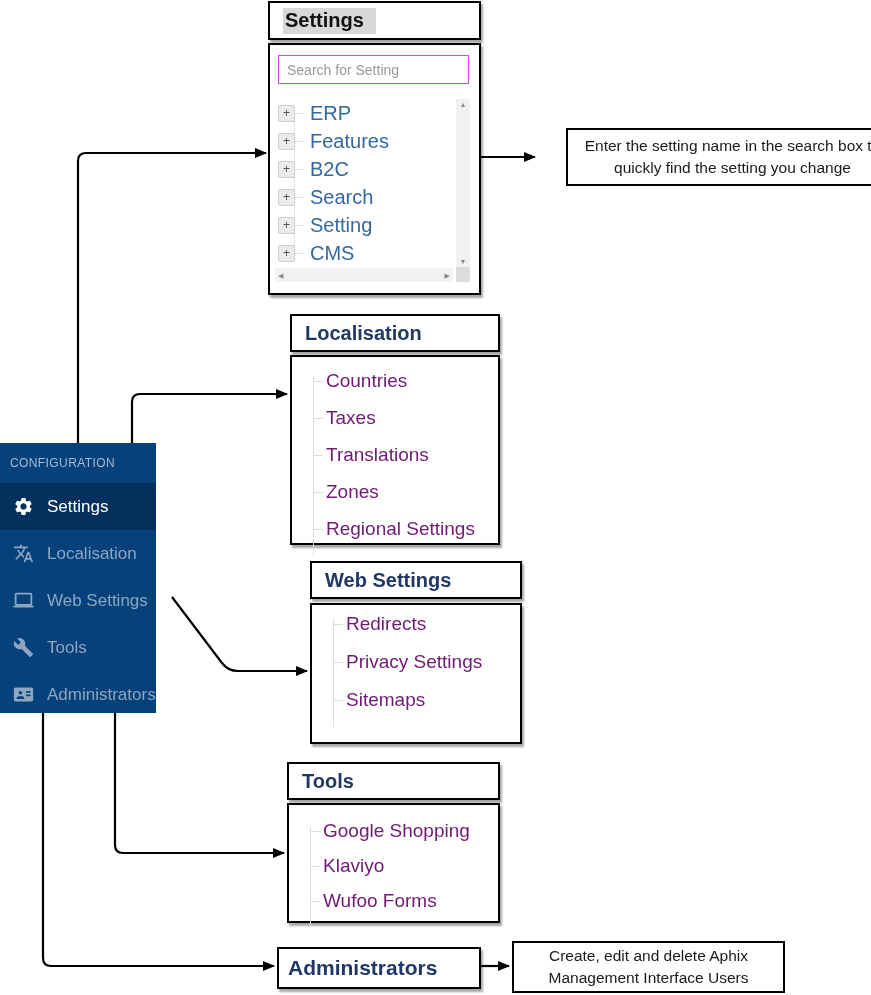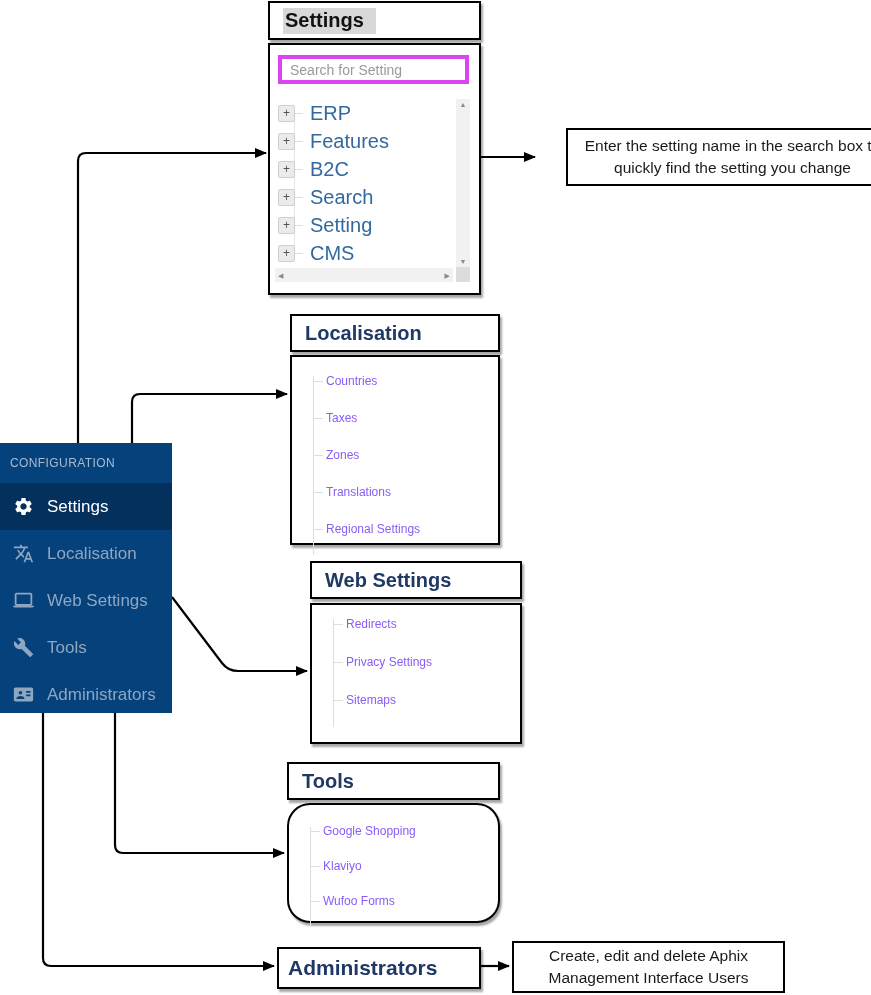--- a/index.html
+++ b/index.html
@@ -23,21 +23,21 @@
     display:flex; align-items:center; justify-content:center; text-align:center;
     font-size:15.5px; color:#1a1a1a; line-height:1.42; padding:4px 10px;
   }
 
   
   #settings-title { left:268px; top:1px;  width:213px; height:39px; color:#111; }
   #settings-title .hl { background:#d8d8d8; padding:1px 12px 2px 2px; }
   #settings-body  { left:268px; top:43px; width:213px; height:252px; }
   #setting-search {
     position:absolute; left:8px; top:10px; width:191px; height:29px;
-    border:4px solid #d946ef; font-size:14px; padding:0 8px; color:#333;
+    border:1px solid #d946ef; font-size:14px; padding:0 8px; color:#333;
     font-family:"Liberation Sans", sans-serif; outline:none;
   }
   #setting-search::placeholder { color:#9a9a9a; }
   #settings-tree { position:absolute; left:8px; top:54px; width:160px; }
   #settings-tree::before {
     content:""; position:absolute; left:16px; top:12px; bottom:14px;
     width:1px; background:#e7e7e7;
   }
   .tree-row { display:flex; align-items:center; height:28px; position:relative; }
   .plus-btn {
@@ -61,45 +61,45 @@
   }
   .scroll-corner { position:absolute; right:9px; bottom:11px; width:14px; height:15px; background:#dcdcdc; }
   .scroll-arrow { font-size:7px; color:#8a8a8a; line-height:1; cursor:pointer; }
 
   
   #localisation-title { left:290px; top:314px; width:210px; height:38px; }
   #localisation-body  { left:290px; top:355px; width:210px; height:190px; padding-top:5px; }
   #websettings-title  { left:310px; top:561px; width:212px; height:38px; }
   #websettings-body   { left:310px; top:603px; width:212px; height:141px; padding-top:0; }
   #tools-title        { left:287px; top:762px; width:213px; height:38px; }
-  #tools-body         { left:287px; top:803px; width:213px; height:120px; padding-top:8px;border-radius:23px; }
+  #tools-body         { left:287px; top:803px; width:213px; height:120px; padding-top:8px; }
 
   .link-tree { position:relative; margin-left:21px; }
   .link-tree::before {
     content:""; position:absolute; left:0; top:14px; bottom:-8px; width:1px; background:#ddd;
   }
   #localisation-body .link-row { height:37px; }
   #websettings-body  .link-row { height:38px; }
   #tools-body        .link-row { height:35px; }
   .link-row { display:flex; align-items:center; position:relative; padding-left:13px; }
   .link-row::before {
     content:""; position:absolute; left:0; top:50%; width:10px; height:1px; background:#ddd;
   }
-  .link-label { font-size:12px; color:#8b5cf6; cursor:pointer; }
+  .link-label { font-size:19px; color:#701a75; cursor:pointer; }
 
   
   #admins-title { left:277px; top:947px; width:204px; height:42px; font-size:21px; padding-left:9px; }
 
   
   #note-settings { left:566px; top:128px; width:333px; height:58px; }
   #note-admins   { left:512px; top:941px; width:273px; height:52px; }
 
   
   #sidebar {
-    position:absolute; left:0; top:443px; width:172px; height:270px;
+    position:absolute; left:0; top:443px; width:156px; height:270px;
     background:#05417B; z-index:2; color:#8FA6C1;
   }
   #sidebar-header {
     height:40px; display:flex; align-items:center; padding-left:10px;
     font-size:12px; letter-spacing:0.4px; color:#A7BBD2;
   }
   .side-item {
     height:47px; display:flex; align-items:center; padding-left:13px;
     font-size:17px; color:#8FA6C1; cursor:pointer;
   }
@@ -194,25 +194,25 @@
 
         <div class="link-row">
           <span class="link-label">Countries</span>
         </div>
 
         <div class="link-row">
           <span class="link-label">Taxes</span>
         </div>
 
         <div class="link-row">
+          <span class="link-label">Translations</span>
+        </div>
+
+        <div class="link-row">
           <span class="link-label">Zones</span>
-        </div>
-
-        <div class="link-row">
-          <span class="link-label">Translations</span>
         </div>
 
         <div class="link-row">
           <span class="link-label">Regional Settings</span>
         </div>
       </div>
   </div>
 
   <div id="websettings-title" class="panel-title">
     <span>Web Settings</span>

